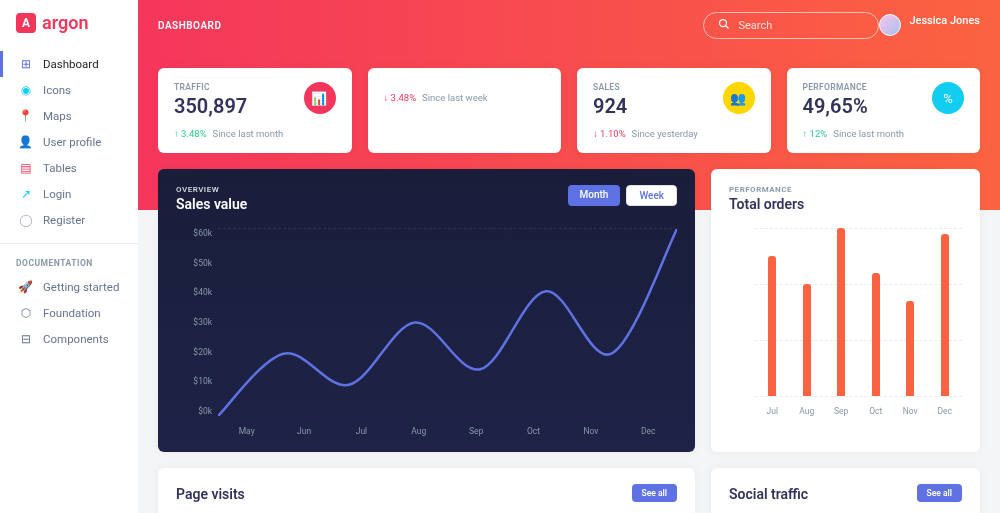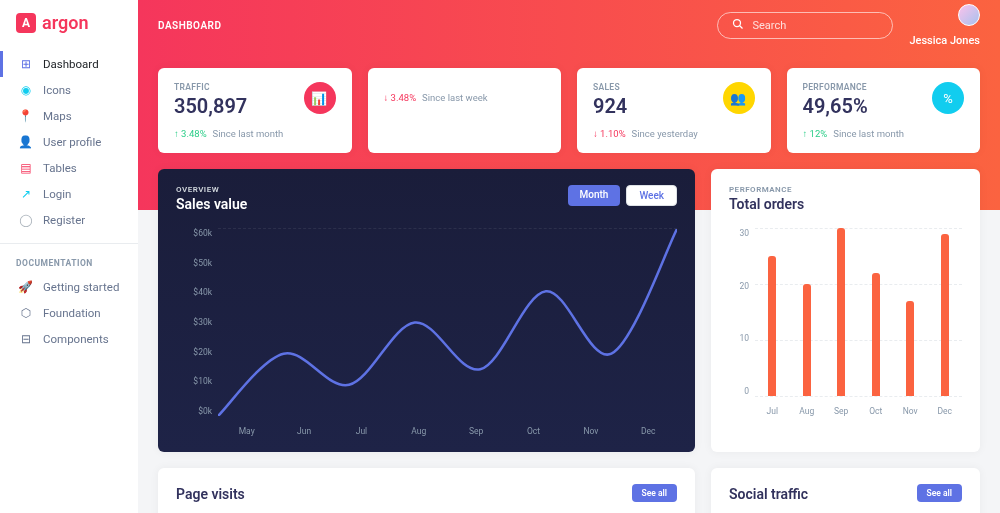--- a/index.html
+++ b/index.html
@@ -11,26 +11,26 @@
 .logo-text { color:#f5365c; font-size:18px; font-weight:600; }
 .nav-item { display:flex; align-items:center; gap:10px; padding:6px 16px; font-size:11.5px; color:#67748e; cursor:pointer; border-left:3px solid transparent; }
 .nav-item.active { border-left-color:#5e72e4; color:#212529; }
 .nav-icon { width:14px; display:flex; justify-content:center; font-size:12px; }
 .nav-section { padding:14px 16px 6px; font-size:8.5px; font-weight:700; letter-spacing:.5px; color:#8898aa; border-top:1px solid #e9ecef; margin-top:10px; }
 .main { flex:1; position:relative; }
 .hero { position:absolute; top:0; left:0; right:0; height:210px; background:linear-gradient(90deg,#f5365c 0%,#fb6340 100%); }
 .content { position:relative; padding:0 20px; }
 .topbar { display:flex; align-items:center; justify-content:space-between; height:50px; }
 .topbar-left { color:#fff; font-size:10px; font-weight:600; letter-spacing:.5px; }
-.topbar-right { display:flex; align-items:center; gap:16px; }
+.topbar-right { display:flex; align-items:center; }
 .search { display:flex; align-items:center; gap:8px; border:1px solid rgba(255,255,255,.6); border-radius:20px; padding:5px 14px; width:176px; }
 .search input { background:transparent; border:none; outline:none; color:#fff; font-size:11px; width:100%; }
 .search input::placeholder { color:rgba(255,255,255,.8); }
 .search-icon { color:#fff; font-size:12px; }
-.user { display:flex; align-items:flex-end; gap:8px; color:#fff; font-size:11px; font-weight:500;flex-direction:column; }
+.user { display:flex; align-items:flex-start; gap:8px; color:#fff; font-size:11px; font-weight:500; }
 .avatar { width:22px; height:22px; border-radius:50%; background:linear-gradient(135deg,#fbc2eb,#a6c1ee); border:1px solid #fff; }
 .stats { display:flex; gap:16px; margin-top:18px; }
 .stat { flex:1; background:#fff; border-radius:6px; padding:14px 16px; box-shadow:0 0 10px rgba(0,0,0,.05); }
 .stat-top { display:flex; justify-content:space-between; align-items:flex-start; }
 .stat-label { font-size:8.5px; font-weight:600; color:#8898aa; letter-spacing:.3px; }
 .stat-value { font-size:20px; font-weight:600; color:#32325d; margin-top:2px; }
 .stat-icon { width:32px; height:32px; border-radius:50%; display:flex; align-items:center; justify-content:center; color:#fff; font-size:13px; }
 .stat-foot { margin-top:10px; font-size:9.5px; color:#8898aa; display:flex; gap:6px; align-items:center; }
 .delta-up { color:#2dce89; }
 .delta-down { color:#f5365c; }
@@ -225,26 +225,20 @@
                 <div class="x-tick">Nov</div>
                 <div class="x-tick">Dec</div>
               </div>
           </div>
         </div>
 
         <div class="card" style="flex:1">
           <div class="overline">PERFORMANCE</div>
           <div class="card-title">Total orders</div>
           <div class="bar-chart">
-            <div class="by-axis" id="orders-y">
-                <div class="y-tick">30</div>
-                <div class="y-tick">20</div>
-                <div class="y-tick">10</div>
-                <div class="y-tick">0</div>
-              </div>
             <div class="bplot">
               <div class="bgrid" style="top:0"></div>
                 <div class="bgrid" style="top:33.3%"></div>
               <div class="bgrid" style="top:66.6%"></div>
                 <div class="bgrid" style="top:100%"></div>
               <div class="bars" id="orders-bars">
                   <div class="bar" style="height:83.33333333333334%"></div>
                   <div class="bar" style="height:66.66666666666666%"></div>
                   <div class="bar" style="height:100%"></div>
                   <div class="bar" style="height:73.33333333333333%"></div>

